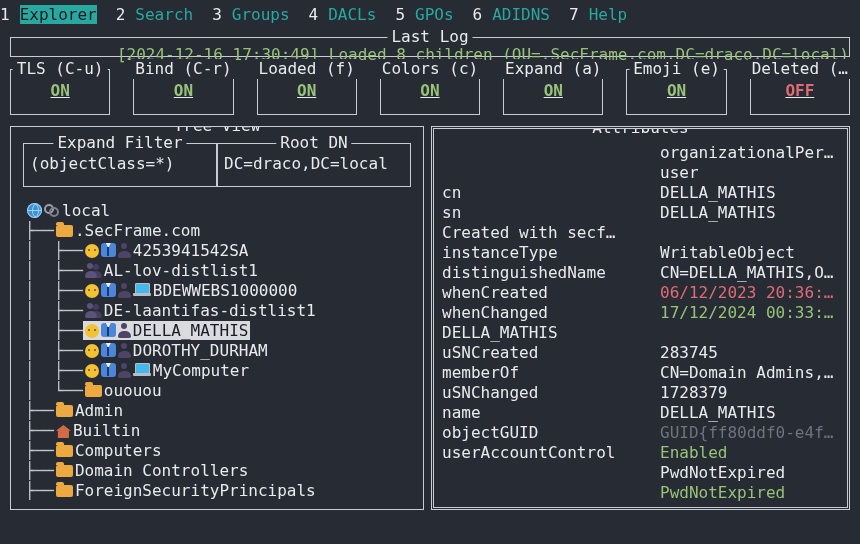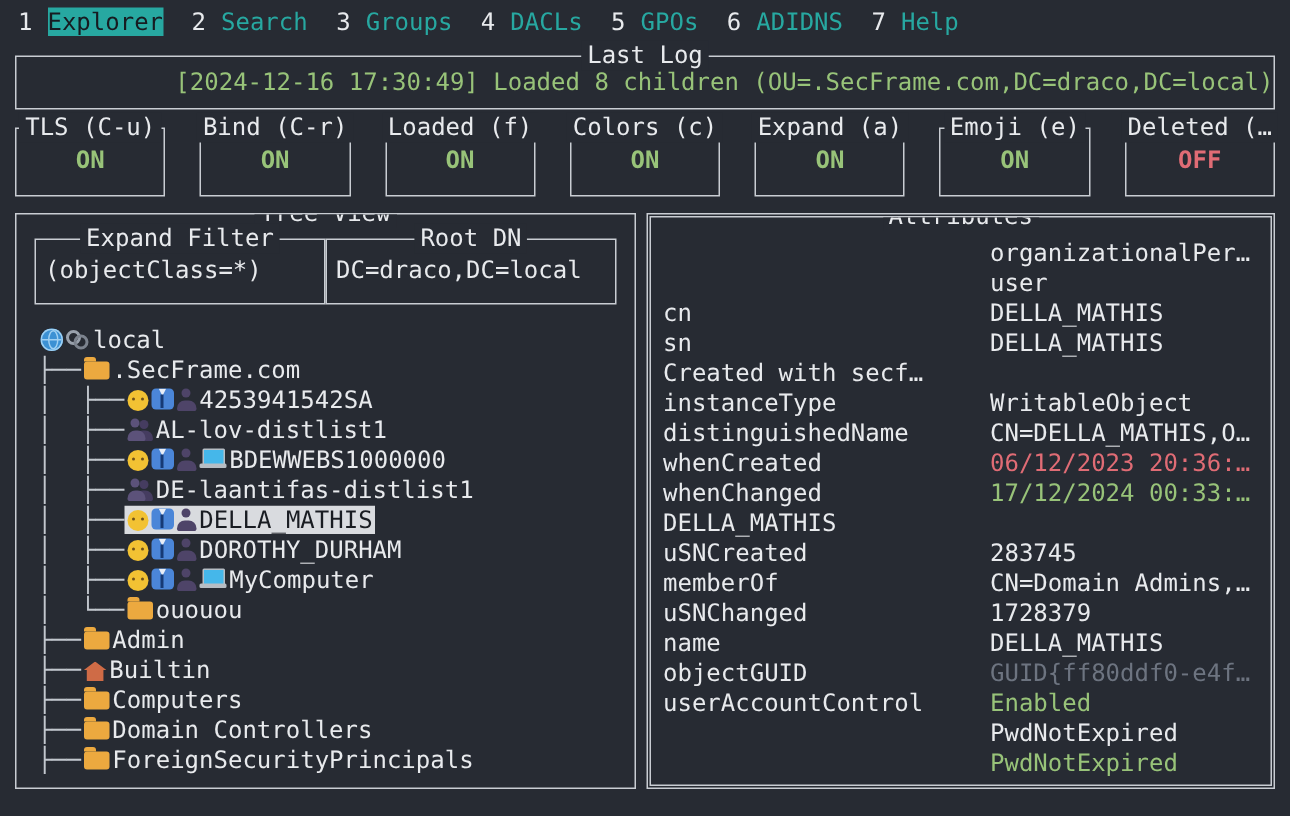--- a/index.html
+++ b/index.html
@@ -7,33 +7,33 @@
     --green:#98c379; --red:#e06c75; --dim:#6d7480;
     --hl:#d9dbdf; --hlfg:#191c22; --guide:#c2c7ce;
   }
   *{box-sizing:border-box;}
   html,body{margin:0;padding:0;}
   body{
     width:860px;height:544px;overflow:hidden;background:var(--bg);color:var(--fg);
     font-family:"DejaVu Sans Mono",monospace;font-size:16px;line-height:20px;
   }
   
-  .tabbar{display:flex;padding:5px 0 0 12px;height:30px;}
+  .tabbar{display:flex;padding:5px 0 0 0;height:30px;}
   .tab{margin-right:19px;white-space:pre;cursor:default;}
   .tab-num{color:var(--fg);margin-right:10px;}
   .tab-label{color:var(--teal);}
   .tab.selected .tab-label{background:var(--teal);color:#171b21;}
   
   .box-title{
     position:absolute;top:-11px;left:50%;transform:translateX(-50%);
     background:var(--bg);padding:0 4px;color:var(--fg);white-space:nowrap;
   }
-  .log-box{position:relative;margin:7px 10px 0;height:36px;border:1px solid var(--border);}
+  .log-box{position:relative;margin:7px 10px 0;height:20px;border:1px solid var(--border);}
   .log-msg{text-align:right;line-height:33px;color:var(--green);white-space:nowrap;overflow:hidden;}
-  .toggles{display:flex;gap:23px;margin:12px 10px 0;}
+  .toggles{display:flex;gap:23px;margin:12px 10px 0;text-decoration:underline;}
   .tbox{position:relative;flex:1;height:46px;border:1px solid var(--border);}
   .tstate{text-align:center;line-height:42px;font-weight:bold;}
   .tstate.on{color:var(--green);} .tstate.off{color:var(--red);}
   
   .main{display:flex;gap:7px;margin:11px 10px 0;height:384px;}
   .panel{position:relative;overflow:hidden;}
   .tree-panel{width:414px;border:1px solid var(--border);}
   .attrs-panel{flex:1;border:3px double var(--border);}
   .filter-row{display:flex;margin:16px 12px 0;}
   .mini-box{position:relative;flex:1;height:44px;border:1px solid var(--border);}

